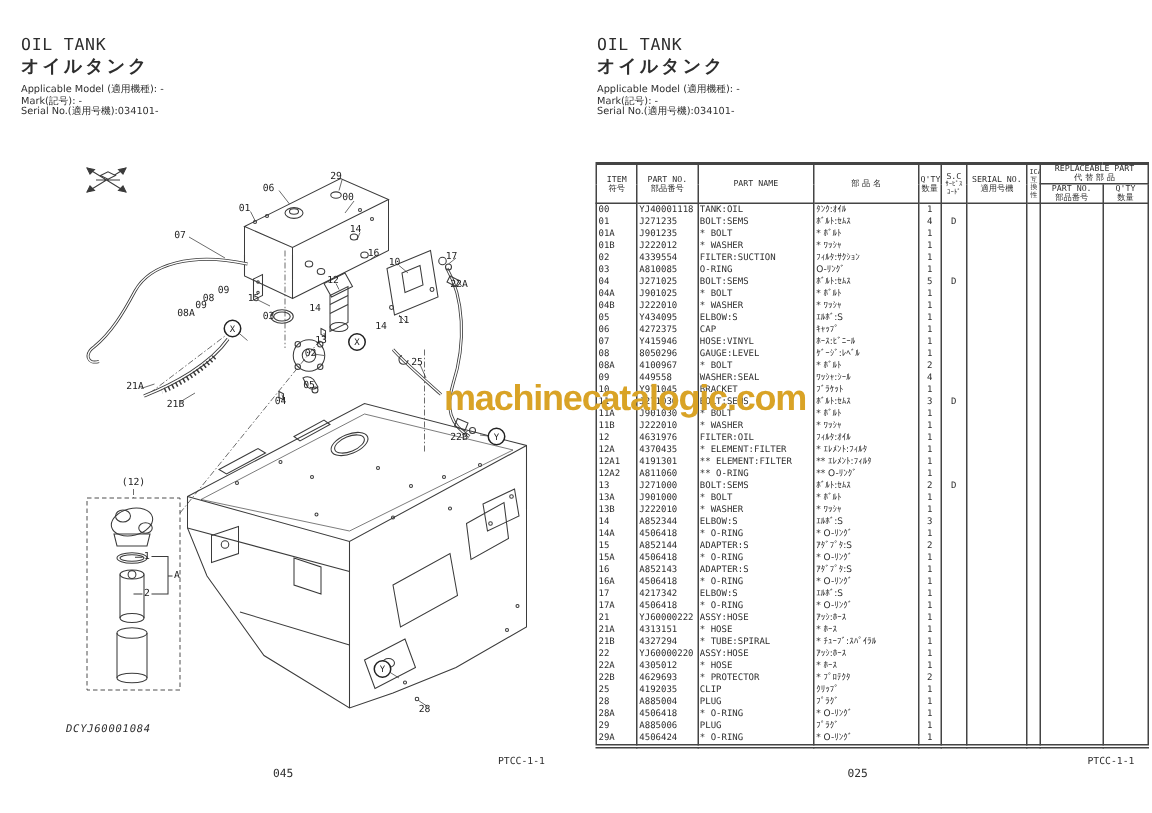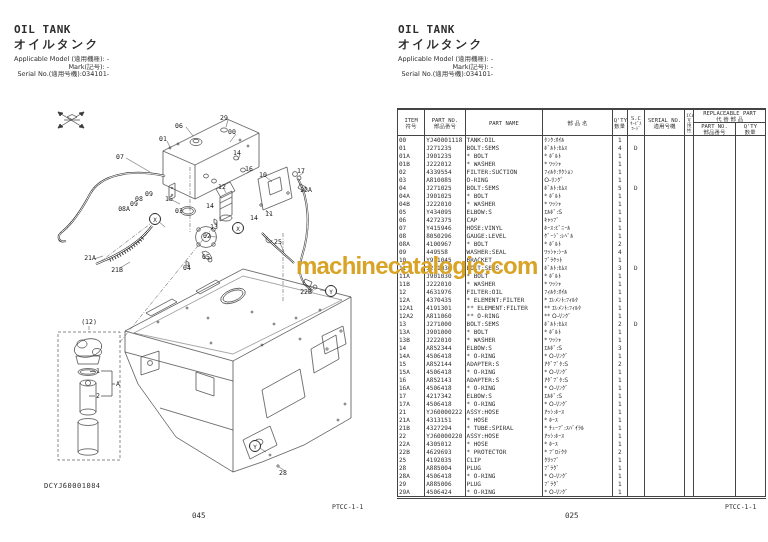--- a/index.html
+++ b/index.html
@@ -1,34 +1,34 @@
 <!DOCTYPE html>
 <html><head>
 <meta charset="utf-8">
 <style>
   html,body{margin:0;padding:0;}
   body{width:768px;height:542px;background:#ffffff;position:relative;overflow:hidden;
        font-family:"DejaVu Sans Mono","Liberation Mono",monospace;color:#2e2e2e;}
   .page{position:absolute;top:0;width:384px;height:542px;}
   #page-left{left:0;}
   #page-right{left:384px;}
-  .title-en{position:absolute;left:14px;top:23px;font-size:11px;font-weight:bold;letter-spacing:0.5px;}
+  .title-en{position:absolute;left:14px;top:23px;font-size:11px;font-weight:normal;letter-spacing:0.5px;}
   .title-ja{position:absolute;left:14px;top:36px;font-size:12px;font-weight:bold;letter-spacing:2px;
             font-family:"DejaVu Sans","Liberation Sans",sans-serif;}
-  .meta{position:absolute;left:14px;top:56px;font-size:6.5px;line-height:7.5px;white-space:pre;text-align:right;}
+  .meta{position:absolute;left:14px;top:56px;font-size:6.5px;line-height:7.5px;white-space:pre;}
   .page-code{position:absolute;font-size:6.5px;}
   .page-no{position:absolute;font-size:7.5px;}
   
   #diagram{position:absolute;left:0;top:95px;width:392px;height:410px;}
   #diagram svg{position:absolute;left:0;top:0;}
   .callout{position:absolute;transform:translate(-50%,-50%);font-size:6.5px;line-height:7px;
            font-family:"DejaVu Sans Mono","Liberation Mono",monospace;color:#222;white-space:nowrap;z-index:5;}
   .callout.circled{width:10px;height:10px;border:0.8px solid #222;border-radius:50%;
            font-size:6px;display:flex;align-items:center;justify-content:center;background:#fff;}
-  .drawing-no{position:absolute;left:44px;top:482px;font-size:7px;letter-spacing:0.5px;}
+  .drawing-no{position:absolute;left:44px;top:482px;font-size:7px;letter-spacing:0.5px;font-style:italic;}
   
   #watermark{position:absolute;left:256px;top:252px;font-size:24px;font-weight:bold;
              font-family:"Liberation Sans","DejaVu Sans",sans-serif;letter-spacing:-0.8px;
              z-index:60;pointer-events:none;}
   
   #parts-table{position:absolute;left:13px;top:108px;border-collapse:collapse;table-layout:fixed;
                width:369px;font-size:6px;}
   #parts-table th,#parts-table td{border-left:0.8px solid #444;border-right:0.8px solid #444;
                padding:0 1px;overflow:hidden;white-space:nowrap;vertical-align:middle;}
   #parts-table thead th{border-bottom:1.6px solid #444;text-align:center;font-weight:normal;
@@ -236,21 +236,21 @@
       <span class="callout" style="left: 98px; top: 301px;">2</span>
       <span class="callout" style="left: 118px; top: 289px;">A</span>
       <span class="callout circled" style="left: 155px; top: 124px;">X</span>
       <span class="callout circled" style="left: 238px; top: 133px;">X</span>
       <span class="callout circled" style="left: 331px; top: 196px;">Y</span>
       <span class="callout circled" style="left: 255px; top: 351px;">Y</span>
     </div>
 
   <div class="drawing-no">DCYJ60001084</div>
   <div class="page-code" style="left:332px;top:503px;">PTCC-1-1</div>
-  <div class="page-no" style="left:192px;top:511px;">045</div>
+  <div class="page-no" style="left:182px;top:511px;">045</div>
 </div>
 
 <div class="page" id="page-right">
   <div class="title-en">OIL TANK</div>
   <div class="title-ja ja">オイルタンク</div>
   <div class="meta ja"><span>Applicable Model (適用機種): -</span>
 <span>Mark(記号): -</span>
 <span>Serial No.(適用号機):034101-</span></div>
 
   <table id="parts-table">

